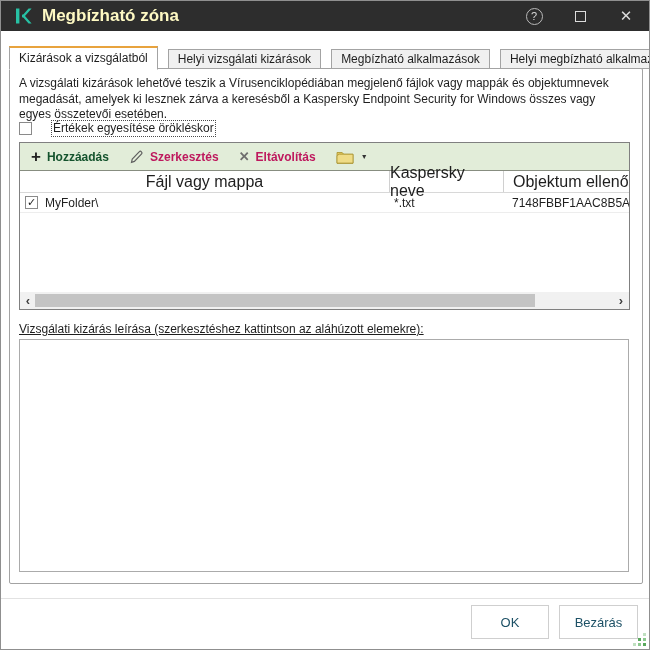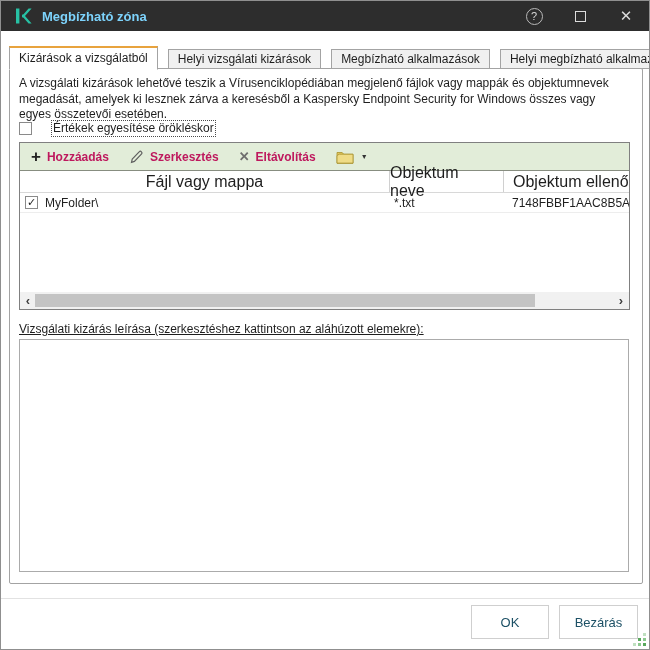--- a/index.html
+++ b/index.html
@@ -11,21 +11,21 @@
     background: #fff; border: 1px solid #8f8f8f;
     font-size: 12px; color: #1e1e1e; overflow: hidden;
   }
 
   
   .titlebar {
     position: absolute; top:0; left:0; right:0; height:30px;
     background:#2d2d2d; display:flex; align-items:center;
   }
   .k-logo { margin-left:13px; width:18px; height:18px; display:block; }
-  .title-text { color:#7dd3fc; font-size:13px; font-weight:600; margin-left:10px; }
+  .title-text { color:#fef9c3; font-size:17px; font-weight:600; margin-left:10px; }
   .titlebar-right { margin-left:auto; display:flex; align-items:center; }
   .tb-btn { width:46px; height:30px; display:flex; align-items:center; justify-content:center; cursor:pointer; }
   .help-circle {
     width:17px; height:17px; border:1px solid #b9b9b9; border-radius:50%;
     color:#d9d9d9; font-size:11px; line-height:15px; text-align:center;
   }
   .max-box { width:11px; height:11px; border:1.5px solid #dcdcdc; }
   .close-x { color:#dcdcdc; font-size:15px; }
 
   
@@ -63,21 +63,21 @@
   .listbox {
     position:absolute; top:73px; left:9px; width:611px; height:168px;
     border:1px solid #808080; display:flex; flex-direction:column; background:#fff;
   }
   .toolbar {
     height:28px; flex:none; background:#e2edd9; border-bottom:1px solid #878d80;
     display:flex; align-items:center; padding-left:11px;
   }
   .toolbtn { display:flex; align-items:center; margin-right:20px; cursor:pointer; }
   .toolbtn.disabled { cursor:default; }
-  .toolbtn .tb-label { margin-left:6px; font-weight:600; color:#be185d; }
+  .toolbtn .tb-label { margin-left:6px; font-weight:600; color:#14532d; }
   .toolbtn.disabled .tb-label { color:#be185d; font-weight:700; }
   .plus-glyph { font-size:17px; font-weight:600; color:#222; line-height:14px; }
   .x-glyph { font-size:13px; font-weight:700; color:#6e6e6e; }
   .folder-btn { display:flex; align-items:center; cursor:pointer; }
   .dd-arrow { font-size:7px; color:#333; margin-left:7px; }
 
   .grid-header { height:22px; flex:none; display:flex; align-items:center; border-bottom:1px solid #d8d8d8; font-size:16px; }
   .gh-cell { height:100%; display:flex; align-items:center; }
   .gh-file { width:369px; justify-content:center; }
   .gh-name { width:114px; justify-content:flex-end; padding-right:9px; border-left:1px solid #d0d0d0; }
@@ -186,21 +186,21 @@
           <svg width="18" height="14" viewBox="0 0 18 14">
             <path d="M1 2.5 h5.2 l1.6 1.8 H17 v9 H1 Z" fill="#e3c75c" stroke="#a8922e" stroke-width="0.8"></path>
             <path d="M1 5.6 L3.2 4.2 h13.8 v8.9 H1 Z" fill="#efdc86" stroke="#a8922e" stroke-width="0.8"></path>
           </svg>
           <span class="dd-arrow">▼</span>
         </div>
       </div>
 
       <div class="grid-header">
         <div class="gh-cell gh-file">Fájl vagy mappa</div>
-        <div class="gh-cell gh-name">Objektum neve</div>
+        <div class="gh-cell gh-name">Kaspersky neve</div>
         <div class="gh-cell gh-sum">Objektum ellenőrz...</div>
       </div>
 
       <div class="grid-row">
         <div class="gr-file">
           <span class="cb-box">✓</span>
           <span class="row-text">MyFolder\</span>
         </div>
         <div class="gr-name">*.txt</div>
         <div class="gr-sum">7148FBBF1AAC8B5A...</div>

